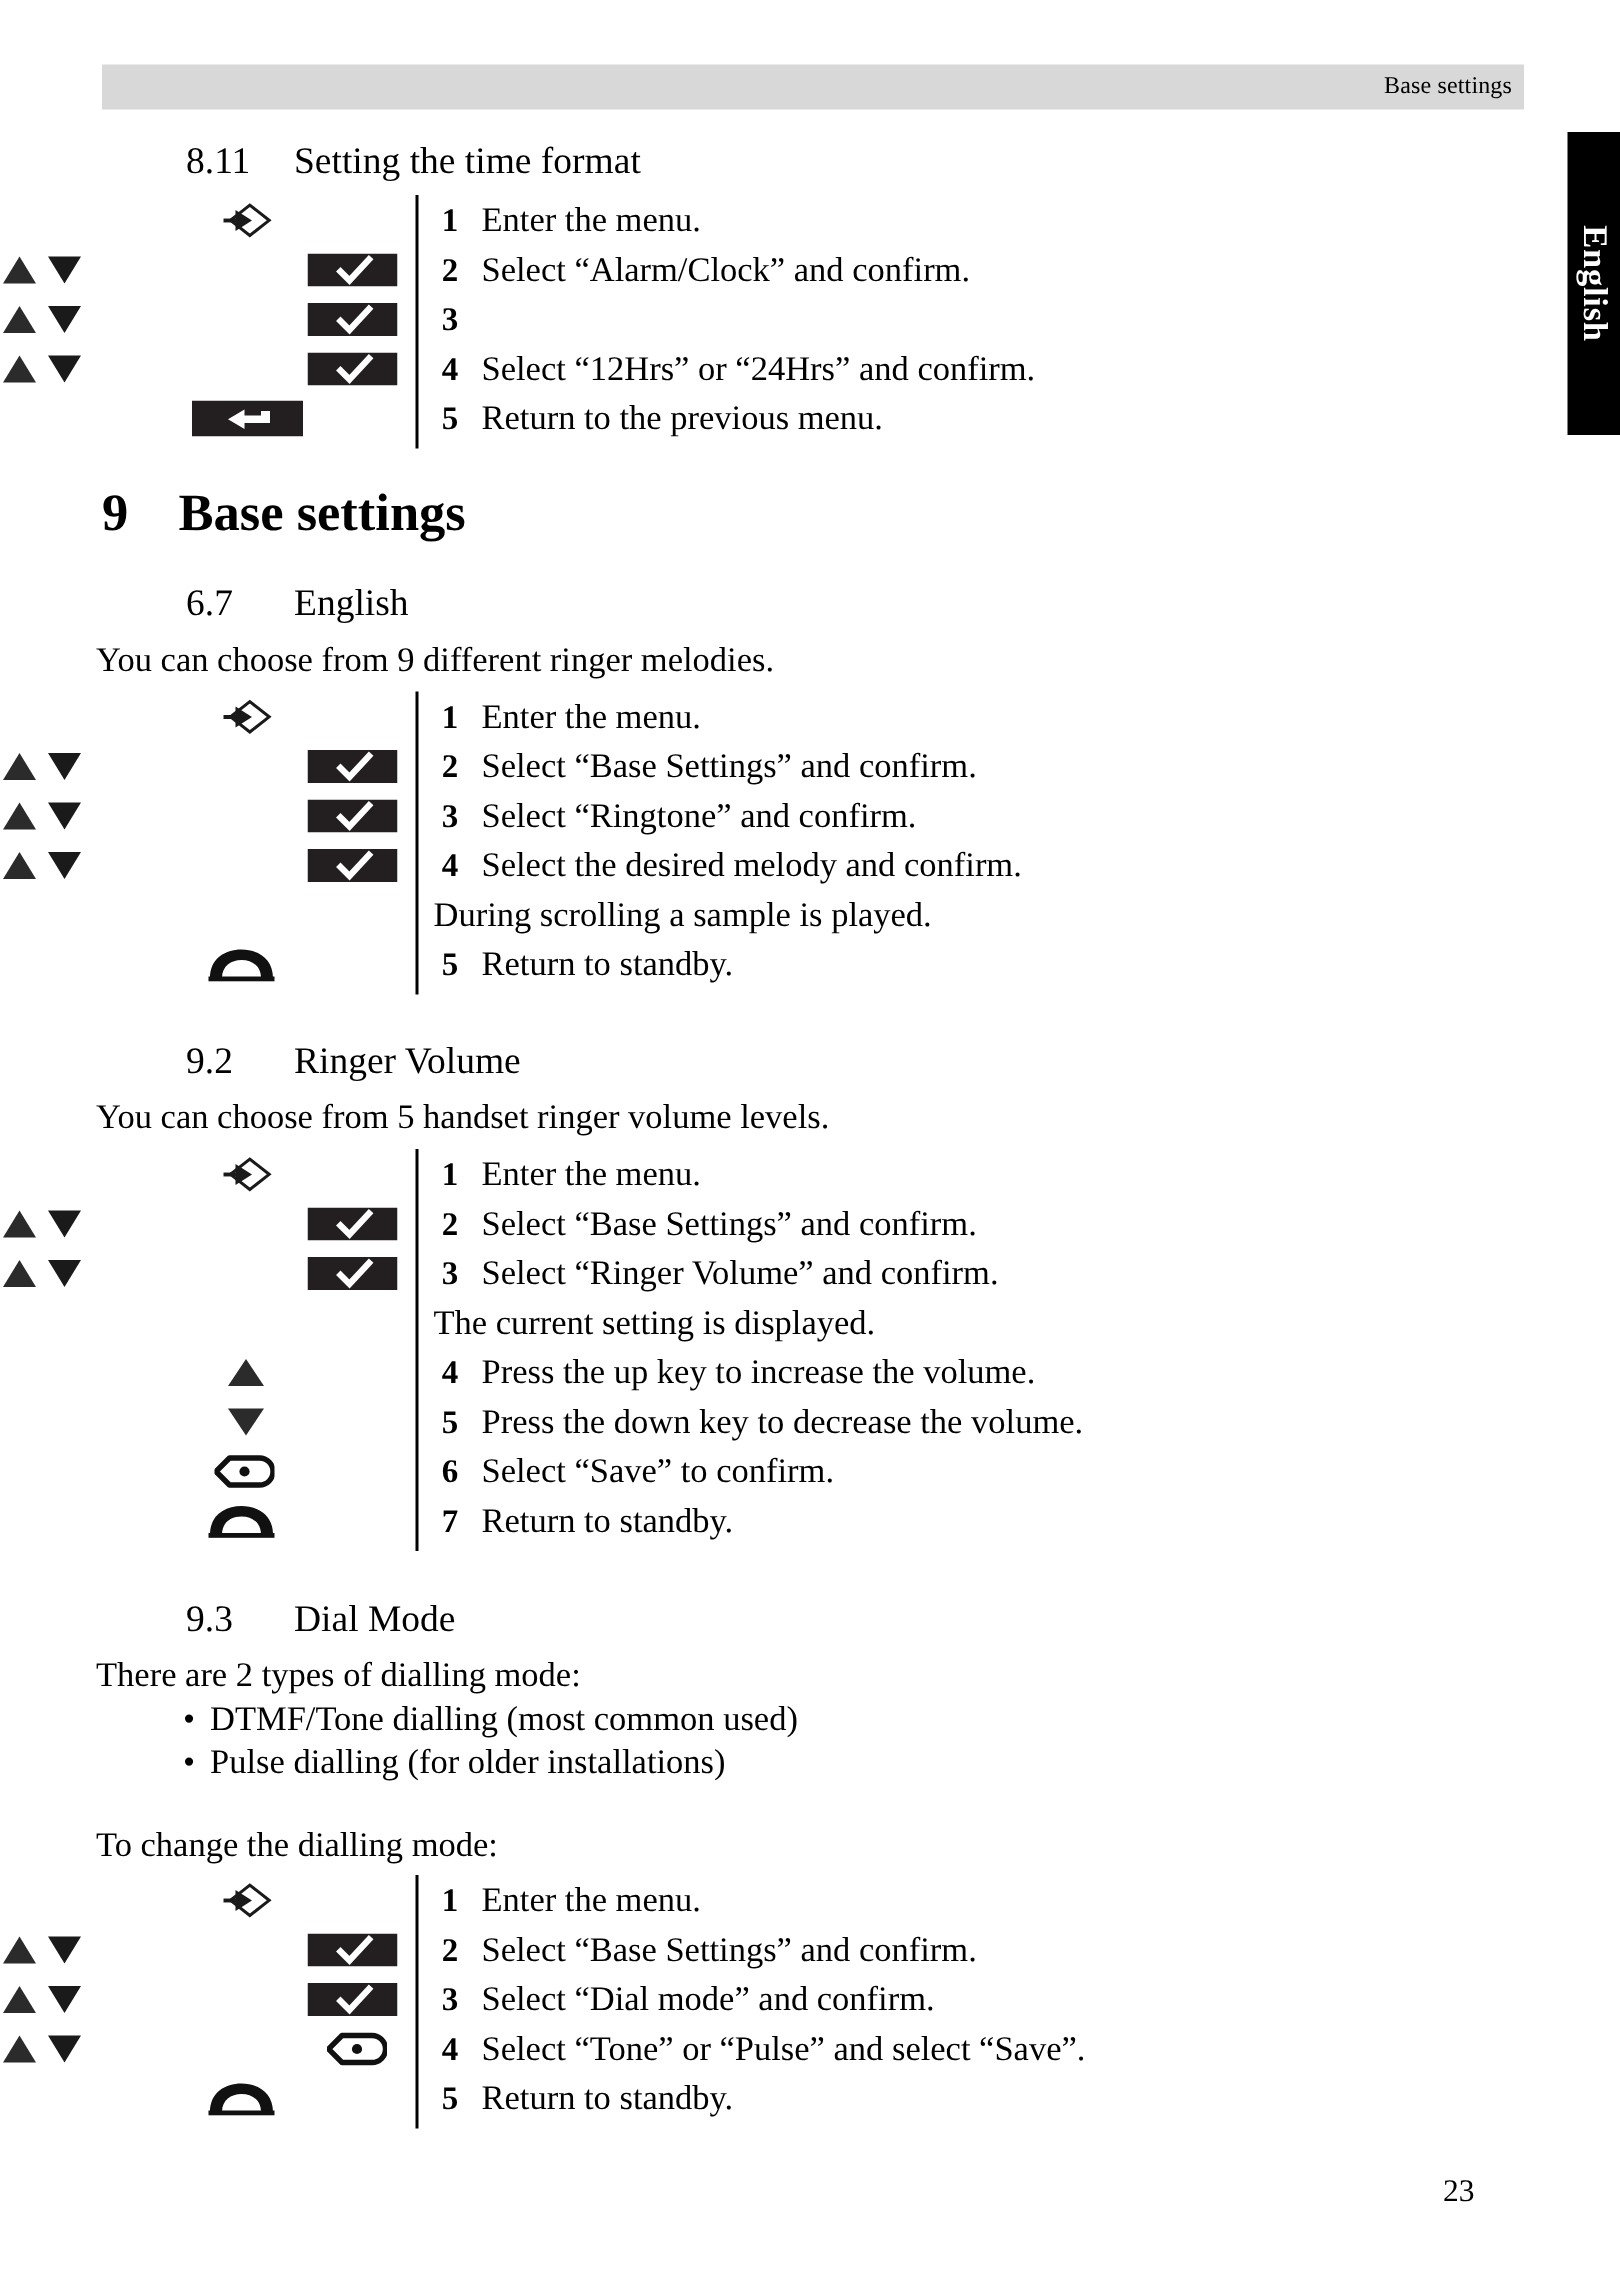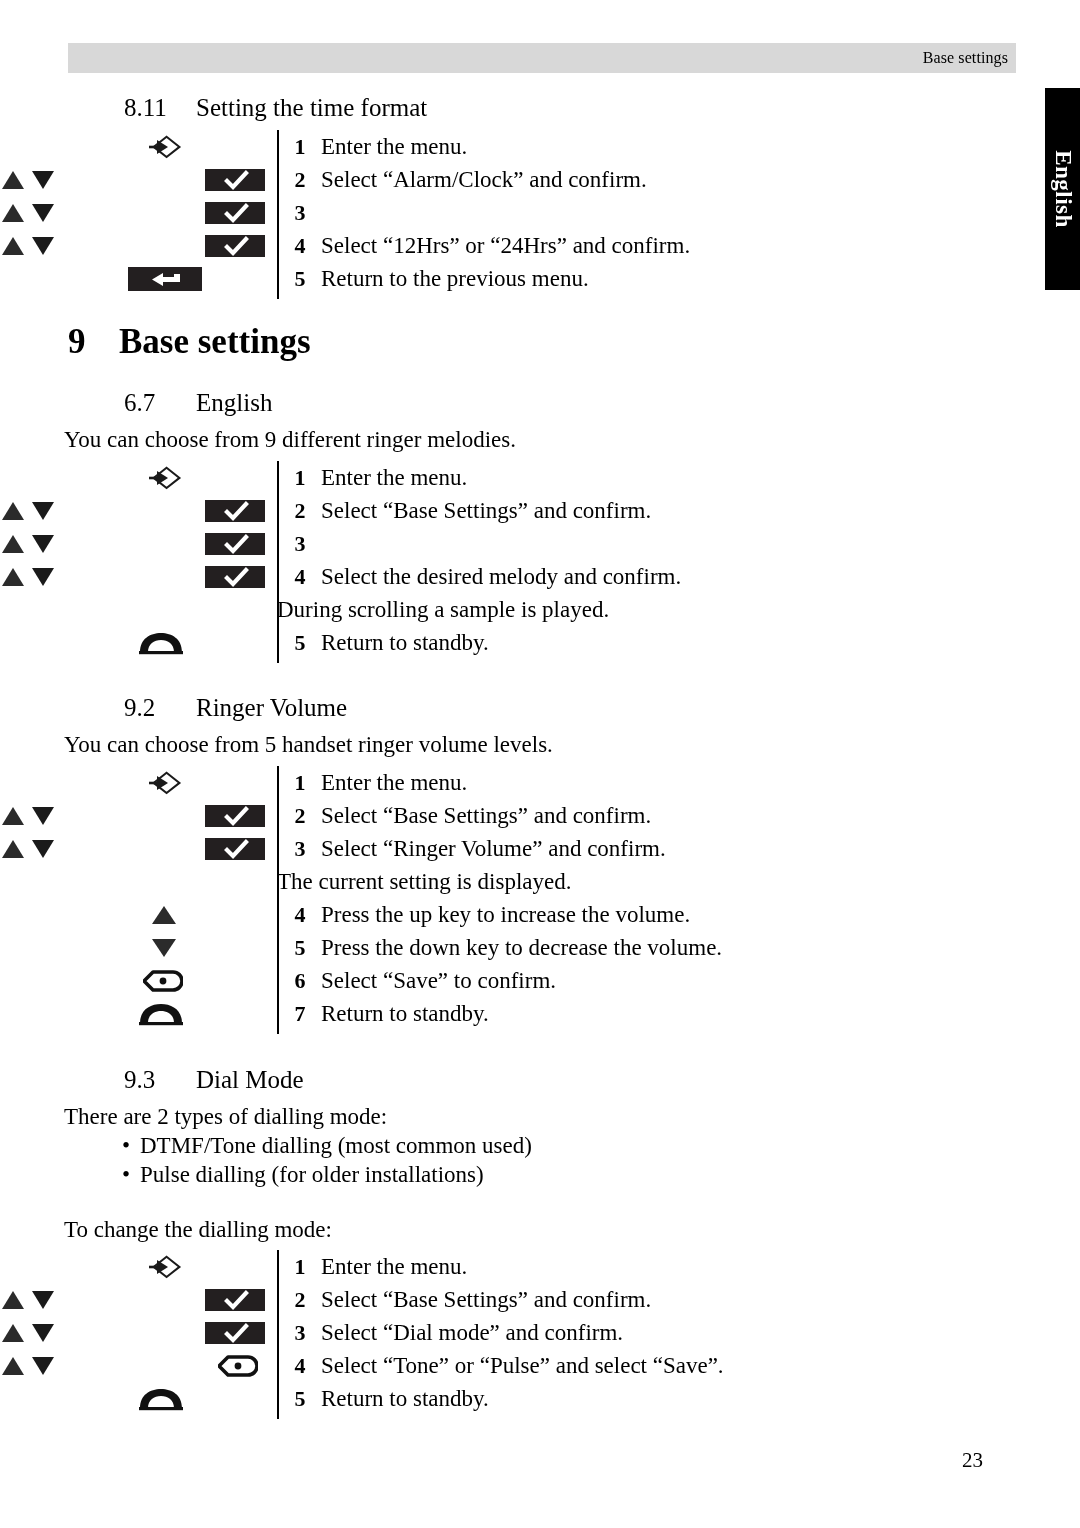--- a/index.html
+++ b/index.html
@@ -135,20 +135,21 @@
     box-sizing: border-box;
   }
   .row .steptext {
     font-size: 23px;
     padding-left: 12px;
     white-space: nowrap;
   }
   .row.note .stepnum { visibility: hidden; }
   .row.note .notetext {
     font-size: 23px;
+    padding-left: 12px;
     white-space: nowrap;
     margin-left: -32px;
   }
 
   
   .ic {
     position: absolute;
     top: 50%;
     transform: translateY(-50%);
   }
@@ -322,20 +323,21 @@
     </svg>
           </span>
           <span class="ic ic-ok">
             <svg width="60" height="22" viewBox="0 0 60 22">
       <rect x="0" y="0" width="60" height="22" fill="#231f20"></rect>
       <path d="M22,12 L28,18 L41,4" fill="none" stroke="#ffffff" stroke-width="4.2" stroke-linecap="square" stroke-linejoin="miter"></path>
     </svg>
           </span>
         </div>
         <div class="stepnum">3</div>
+        <div class="steptext">Select “Ringtone” and confirm.</div>
       </div>
       <div class="row">
         <div class="icons">
           <span class="ic ic-updown">
             <svg width="56" height="26" viewBox="0 0 56 26">
       <polygon points="13,4 24,22 2,22" fill="#2b2b2b"></polygon>
       <polygon points="43,22 54,4 32,4" fill="#1a1a1a"></polygon>
     </svg>
           </span>
           <span class="ic ic-ok">

